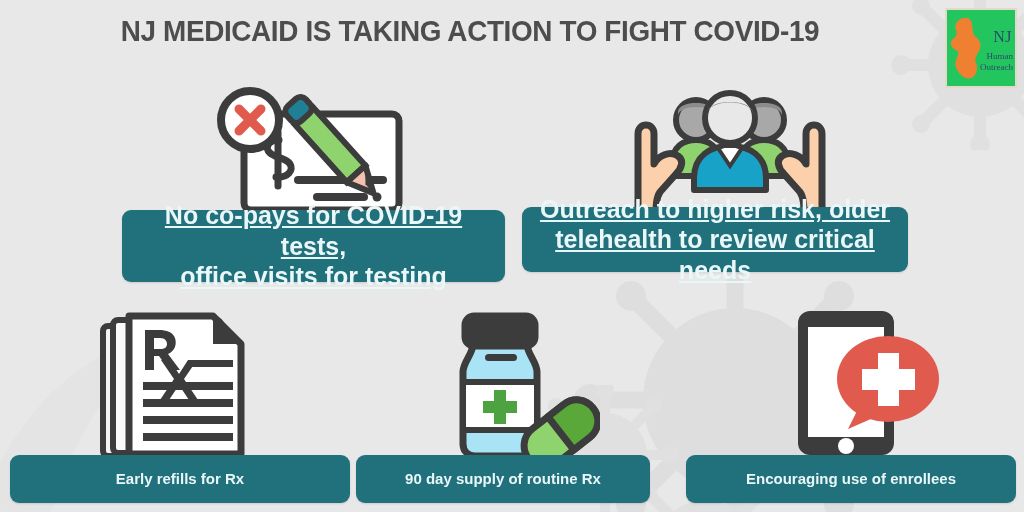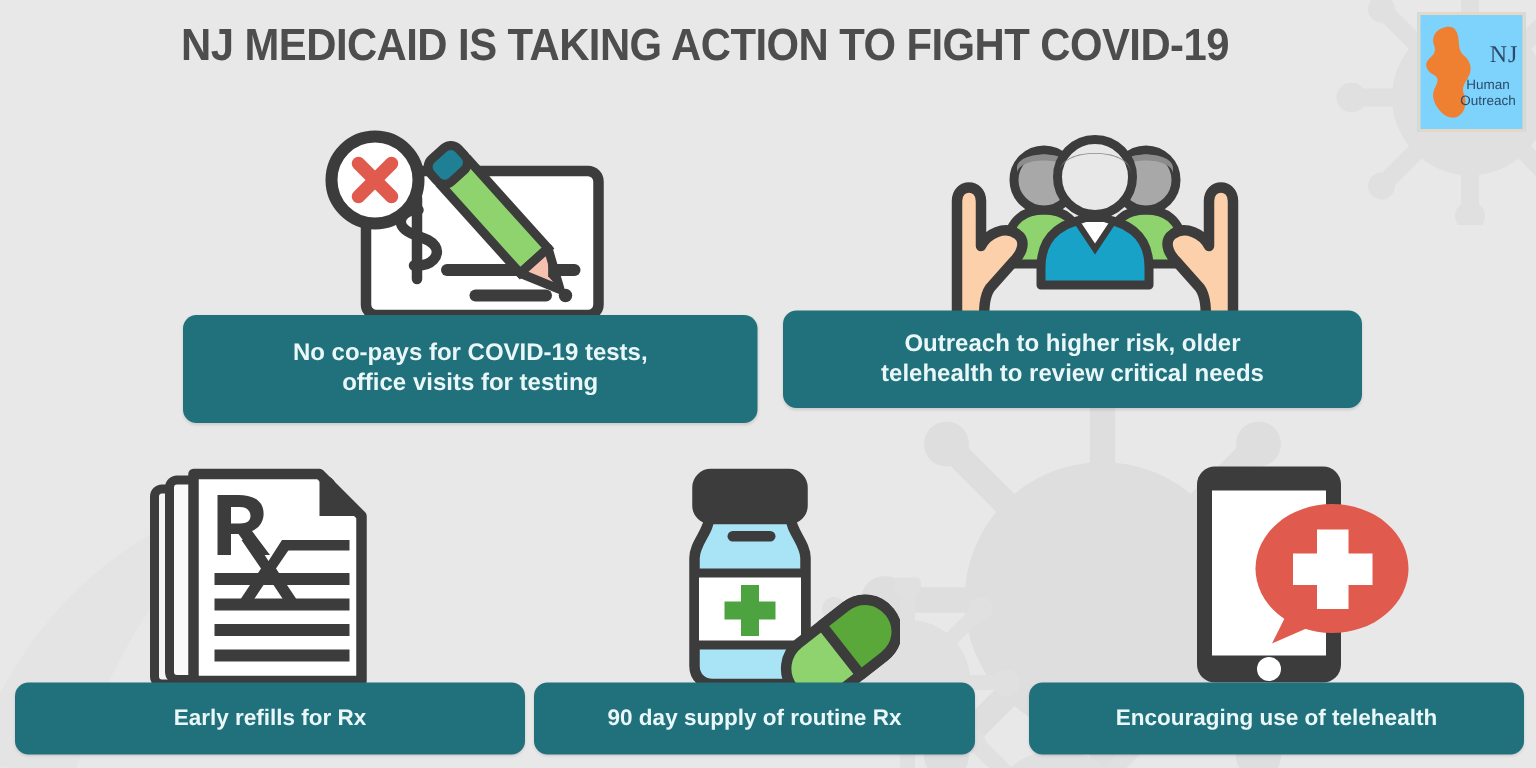--- a/index.html
+++ b/index.html
@@ -30,52 +30,52 @@
     font-family:"Liberation Sans Narrow","Liberation Sans",sans-serif;
     transform:scaleX(0.93);
     transform-origin:center;
     white-space:nowrap;
   }
 
   
   #logo {
     position:absolute; right:7px; top:8px;
     width:72px; height:80px;
-    background:#7dd3fc;
+    background:#22c55e;
     border:2px solid #e2d9c8;
     display:flex; align-items:center; justify-content:center;
   }
   #logo .inner { position:relative; width:68px; height:74px; }
   #logo .njtext {
     position:absolute; right:3px; top:17px;
     font-size:16px; color:#2e4a6b; font-weight:normal;
     font-family:"Liberation Serif",serif;
     letter-spacing:0.5px;
   }
   #logo .hs {
     position:absolute; right:2px; top:40px; width:42px;
-    text-align:center;
+    text-align:right;
     font-size:9px; line-height:11px; color:#2e4a6b;
-    font-family:Liberation Sans, sans-serif;
+    font-family:Liberation Serif, serif;
   }
 
   
   .banner {
     position:absolute;
     background:#21717d;
     border-radius:9px;
     color:#eaf7f8;
     display:flex; align-items:center; justify-content:center;
     text-align:center;
     font-weight:bold;
     line-height:1.22;
     box-shadow:0 1px 2px rgba(0,0,0,0.12);
     padding:0 12px;
   }
-  .banner.two-line { font-size:16px; }
+  .banner.two-line { font-size:25px;text-decoration:underline; }
   .banner.one-line { font-size:15px; }
 
   #banner-copays   { left:122px; top:210px; width:383px; height:72px; }
   #banner-outreach { left:522px; top:207px; width:386px; height:65px; }
   #banner-refills  { left:10px;  top:455px; width:340px; height:48px; }
   #banner-supply   { left:356px; top:455px; width:294px; height:48px; }
   #banner-telehealth{ left:686px; top:455px; width:330px; height:48px; }
 
   
   .icon-art { position:absolute; }
@@ -345,15 +345,15 @@
     <div>
       <div>Outreach to higher risk, older</div>
       <div>telehealth to review critical needs</div>
     </div>
   </div>
 
   <div class="banner one-line" id="banner-refills">Early refills for Rx</div>
 
   <div class="banner one-line" id="banner-supply">90 day supply of routine Rx</div>
 
-  <div class="banner one-line" id="banner-telehealth">Encouraging use of telehealth</div>
+  <div class="banner one-line" id="banner-telehealth">Encouraging use of enrollees</div>
 
 </div>
 
 </body></html>

